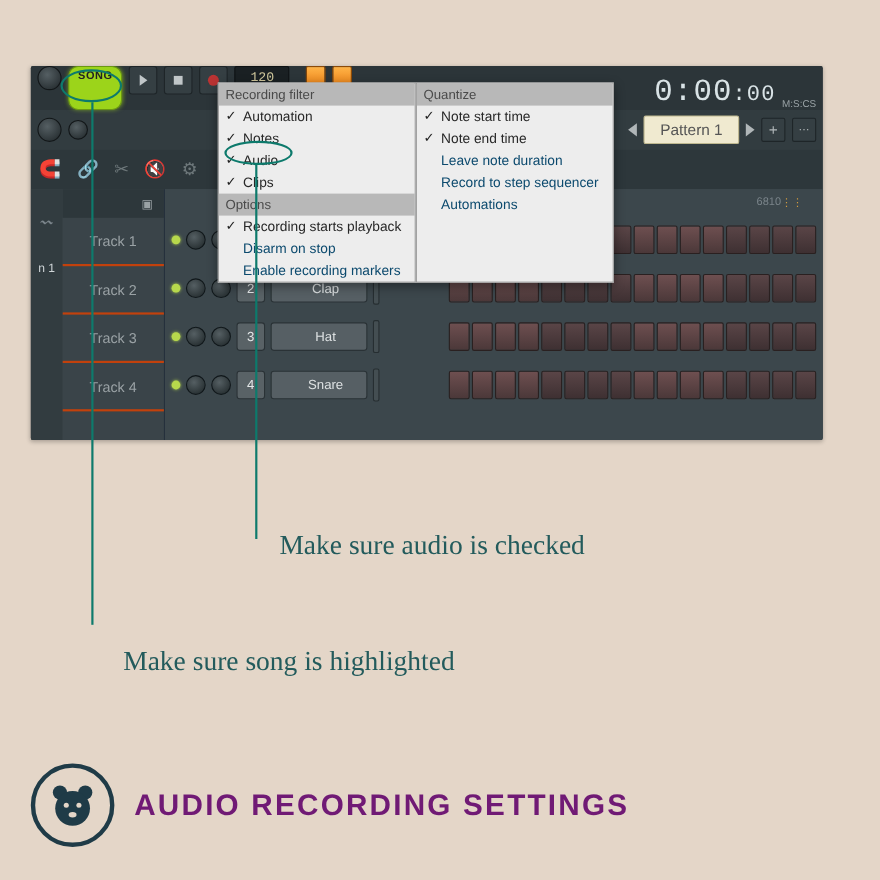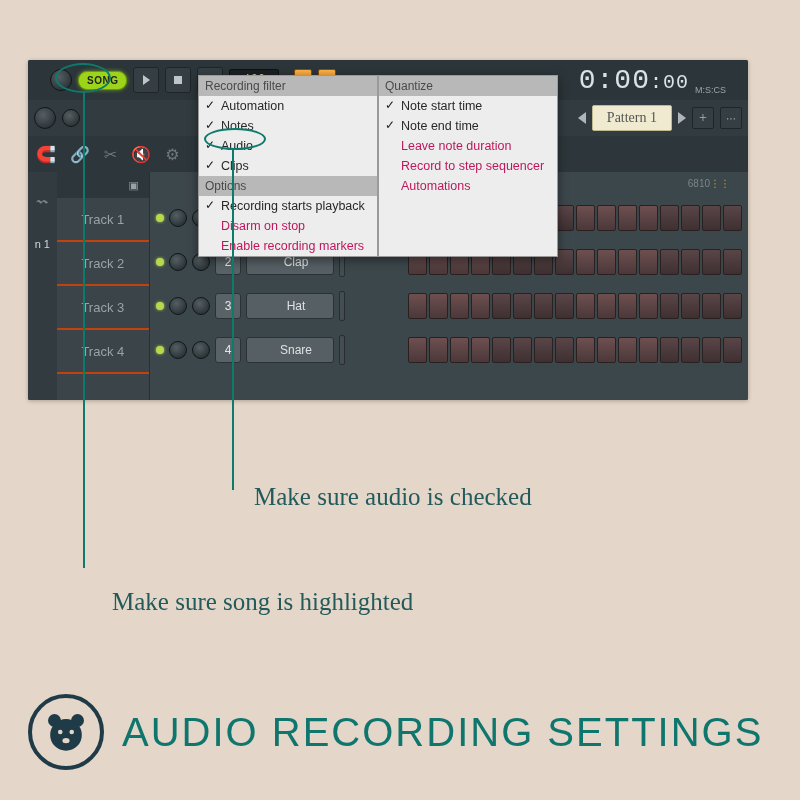--- a/index.html
+++ b/index.html
@@ -20,22 +20,21 @@
     background: #3a4449;
     border-radius: 2px;
     overflow: hidden;
     box-shadow: 0 1px 4px rgba(0,0,0,.25);
   }
   
   .topbar {
     height: 40px;
     background: #2c3539;
     display: flex;
-    align-items: center;
-    padding: 0 22px;
+    padding: 0 6px;
     gap: 6px;
     position: relative;
   }
   .knob {
     width: 22px; height: 22px;
     border-radius: 50%;
     background: radial-gradient(circle at 40% 35%, #555f63, #1e2528);
     border: 1px solid #121618;
   }
   .song-btn {
@@ -78,21 +77,21 @@
     display:flex; align-items:flex-end; gap:6px;
     color:#d9e3e6;
   }
   .time-main { font-family:"Courier New",monospace; font-size:28px; letter-spacing:1px; }
   .time-sub { font-size:9px; color:#9ba4a7; text-align:left; line-height:1.1; }
   
   .row2 {
     height: 36px;
     background: #323c40;
     display:flex; align-items:center;
-    padding: 0 6px; gap:6px;font-family:Liberation Serif, serif;
+    padding: 0 6px; gap:6px;
   }
   .caret-l { width:0;height:0;border-top:6px solid transparent;border-bottom:6px solid transparent;border-right:8px solid #b0b6b8; }
   .caret-r { width:0;height:0;border-top:6px solid transparent;border-bottom:6px solid transparent;border-left:8px solid #b0b6b8; }
   .pattern-box {
     background:#f0ead0;
     color:#555; font-size:14px;
     padding:4px 14px;
     border-radius:2px;
     border:1px solid #c0b990;
     margin-left:auto;
@@ -176,21 +175,21 @@
     z-index:10;
   }
   .menu-col{
     background:#ededed;
     flex:1;
     border:1px solid #9a9a9a;
   }
   .menu-head{background:#b8b8b8;color:#4a4a4a;padding:3px 6px;font-size:12px;}
   .menu-item{padding:3px 8px 3px 22px;position:relative;color:#282828;}
   .menu-item.ck::before{content:"✓";position:absolute;left:6px;top:2px;font-size:12px;color:#222;}
-  .menu-item.dim{color:#be185d;}
+  .menu-item.dim{color:#0c4a6e;}
   
   .circle-mark{
     position:absolute;
     border:2.5px solid #0d7a6c;
     border-radius:50%;
     background:transparent;
     z-index:30;
     pointer-events:none;
   }
   .vline{
@@ -211,22 +210,22 @@
     left:28px; right:28px; bottom:30px;
     display:flex;align-items:center;gap:18px;
   }
   .bear-badge{
     width:76px;height:76px;border:4px solid #1f3b47;border-radius:50%;
     display:flex;align-items:center;justify-content:center;
     position:relative;
   }
   .bear-badge svg{width:46px;height:46px;}
   .footer-title{
-    color:#0f766e; font-size:40px; letter-spacing:2px;
-    font-weight:400;
+    color:#701a75; font-size:27px; letter-spacing:2px;
+    font-weight:700;
   }
 </style>
 </head>
 <body>
 
 <div class="screenshot">
 
   <div class="topbar">
     <div class="knob"></div>
     <div class="song-btn">SONG</div>

